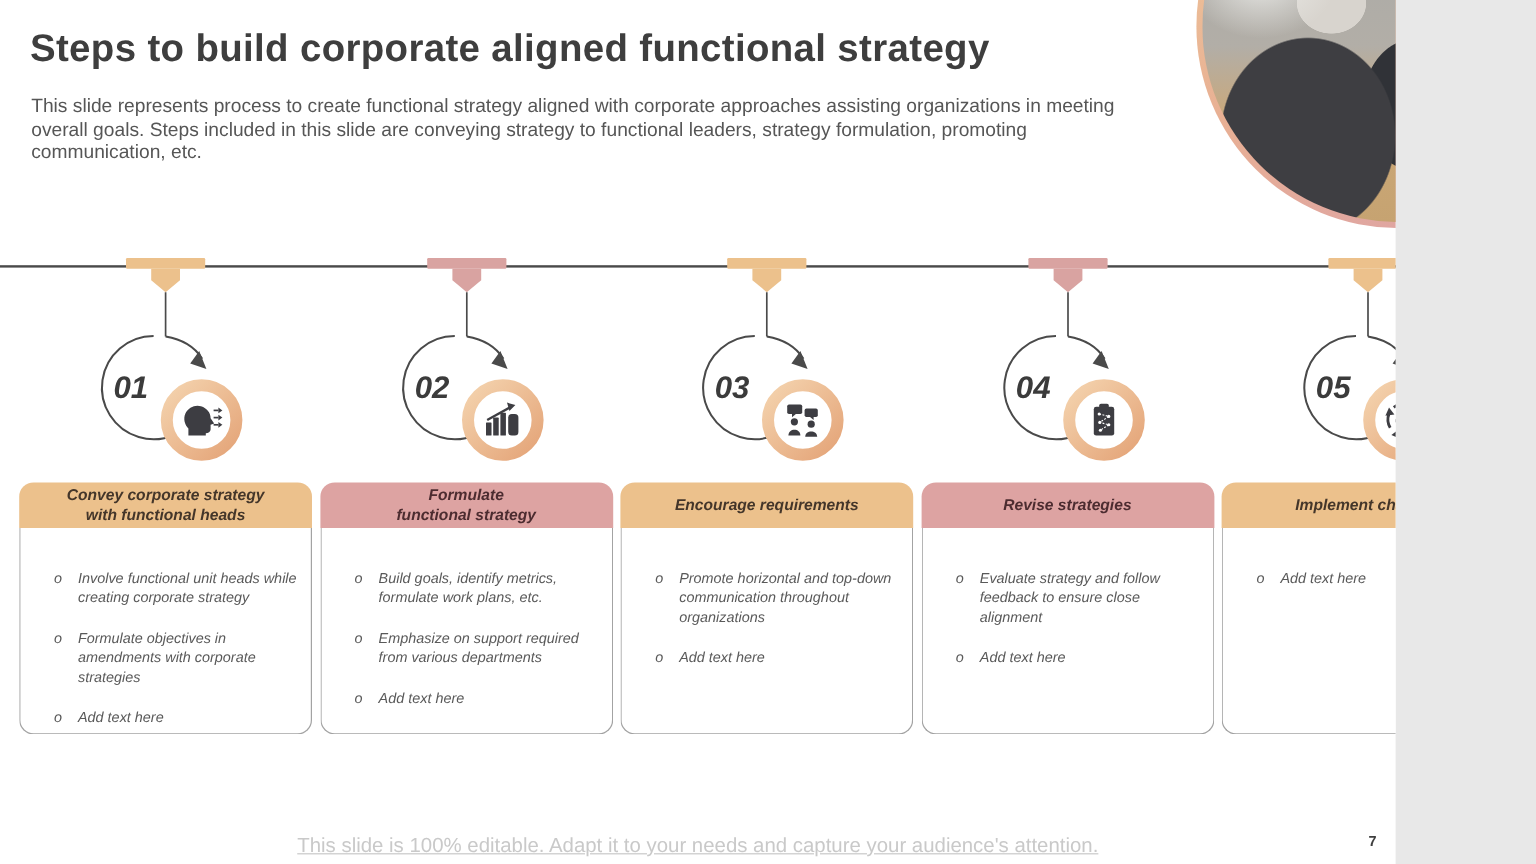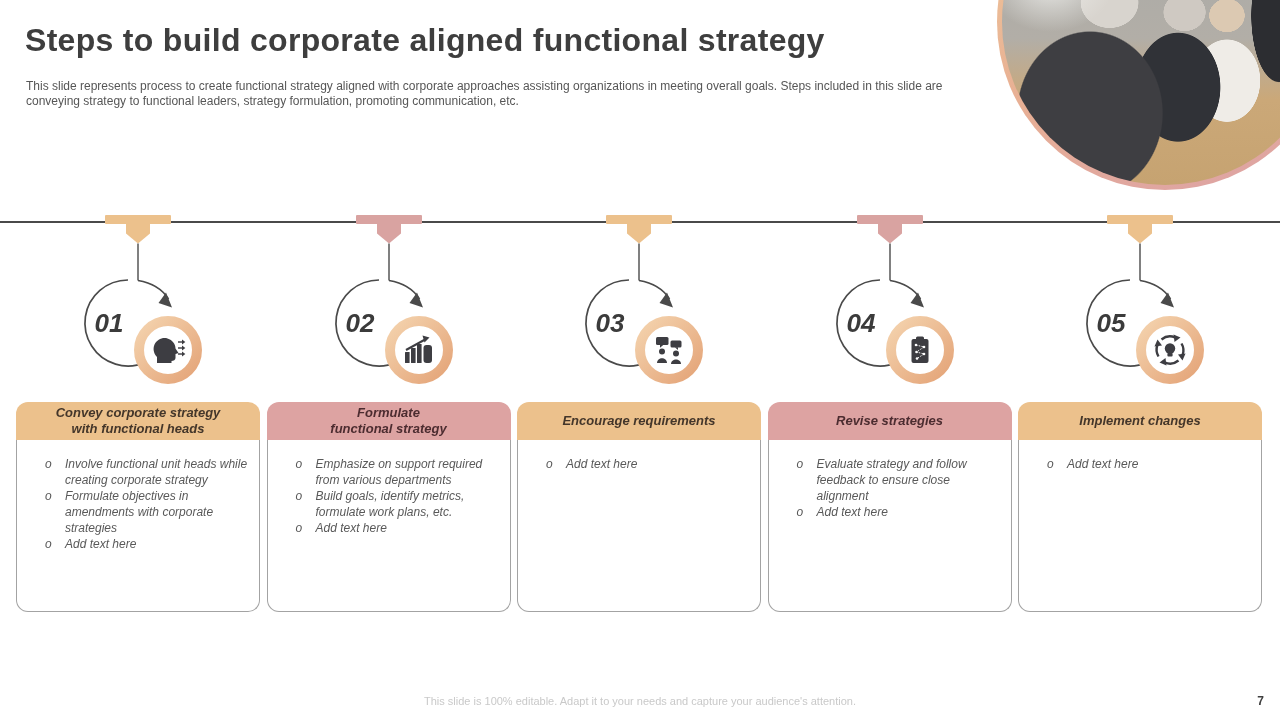--- a/index.html
+++ b/index.html
@@ -1,20 +1,20 @@
 <!DOCTYPE html>
 <html><head>
 <meta charset="utf-8">
 <style>
   html,body{margin:0;padding:0;background:#e8e8e8;}
-  .slide{position:relative;width:1280px;height:720px;background:#ffffff;overflow:hidden;
+  .slide{position:relative;width:1163px;height:720px;background:#ffffff;overflow:hidden;
          font-family:"Liberation Sans",sans-serif;}
   .title{position:absolute;left:25px;top:22px;width:950px;font-size:32px;font-weight:700;
          color:#3e3e3e;letter-spacing:.3px;}
-  .subtitle{position:absolute;left:26px;top:79px;width:930px;font-size:12px;line-height:1.22;
+  .subtitle{position:absolute;left:26px;top:79px;width:930px;font-size:16px;line-height:1.22;
             color:#565656;}
   
   .photo-ring{position:absolute;left:997px;top:-146px;width:336px;height:336px;border-radius:50%;
               background:linear-gradient(160deg,#eec498 15%,#e8b094 55%,#dda3a4 95%);}
   .photo{position:absolute;left:5px;top:5px;right:5px;bottom:5px;border-radius:50%;
     background-color:#b3afa8;
     background-image:
       radial-gradient(90px 70px at 15% 38%, rgba(236,236,233,.95), transparent 70%),
       radial-gradient(52px 46px at 33% 44%, #d8d4ce 0 55%, transparent 56%),
       radial-gradient(38px 34px at 56% 47%, #cfc9c2 0 55%, transparent 56%),
@@ -34,24 +34,24 @@
   .accent-pink .marker{fill:#d9a3a1;}
   .card{height:210px;border-radius:12px;background:#fff;}
   .card-header{height:38px;border-radius:12px 12px 0 0;display:flex;align-items:center;
                justify-content:center;text-align:center;font-size:13px;font-weight:700;
                line-height:1.25;white-space:pre-line;padding:0 6px;}
   .accent-tan  .card-header{background:#ecc18c;color:#44362a;}
   .accent-pink .card-header{background:#dda3a2;color:#4c2c30;}
   ul.card-body{height:172px;box-sizing:border-box;border:1px solid #a3a3a3;border-top:none;
                border-radius:0 0 12px 12px;margin:0;padding:16px 8px 0 28px;list-style:none;}
   ul.card-body li{position:relative;padding-left:20px;font-size:12px;line-height:16px;
-                  color:#595959;}
+                  color:#595959;margin-top:18px;}
   ul.card-body li::before{content:"o";position:absolute;left:0;top:0;color:#595959;}
-  .footer-note{position:absolute;left:0;right:0;top:695px;text-align:center;font-size:11px;
-               color:#c9c9c9;}
+  .footer-note{position:absolute;left:0;right:0;top:695px;text-align:center;font-size:17px;
+               color:#c9c9c9;text-decoration:underline;}
   .page-number{position:absolute;right:16px;top:694px;font-size:12px;font-weight:700;color:#3f3f3f;}
   .ink{fill:#3d3d42;}
 </style>
 </head>
 <body>
 
 <div class="slide">
 
   <svg width="0" height="0" style="position:absolute" aria-hidden="true">
     <defs>
@@ -124,22 +124,22 @@
           <path d="M -13 0 L 7 -11" stroke="#3d3d42" stroke-width="2" fill="none"></path>
           <polygon points="3.5,-14.5 10.5,-12.5 5.5,-7.5"></polygon>
         </g>
       </svg>
       <div class="card">
         <div class="card-header">
           <span>Formulate
 functional strategy</span>
         </div>
         <ul class="card-body">
+          <li>Build goals, identify metrics, formulate work plans, etc.</li>
           <li>Emphasize on support required from various departments</li>
-          <li>Build goals, identify metrics, formulate work plans, etc.</li>
           <li>Add text here</li>
         </ul>
       </div>
     </div>
 
     <div class="step accent-tan">
       <svg class="motif" viewBox="0 0 244 192">
         <rect class="marker" x="89" y="5" width="66" height="9" rx="1"></rect>
         <polygon class="marker" points="110,14 134,14 134,23.5 122,33.5 110,23.5"></polygon>
         <line x1="122" y1="33.5" x2="122" y2="70.5" stroke="#4a4a4a" stroke-width="1.4"></line>
@@ -157,20 +157,21 @@
           <path d="M -12 13 C -12 6.5 -2 6.5 -2 13 Z"></path>
           <circle cx="7" cy="3.5" r="3"></circle>
           <path d="M 2 14 C 2 8 12 8 12 14 Z"></path>
         </g>
       </svg>
       <div class="card">
         <div class="card-header">
           <span>Encourage requirements</span>
         </div>
         <ul class="card-body">
+          <li>Promote horizontal and top-down communication throughout organizations</li>
           <li>Add text here</li>
         </ul>
       </div>
     </div>
 
     <div class="step accent-pink">
       <svg class="motif" viewBox="0 0 244 192">
         <rect class="marker" x="89" y="5" width="66" height="9" rx="1"></rect>
         <polygon class="marker" points="110,14 134,14 134,23.5 122,33.5 110,23.5"></polygon>
         <line x1="122" y1="33.5" x2="122" y2="70.5" stroke="#4a4a4a" stroke-width="1.4"></line>

